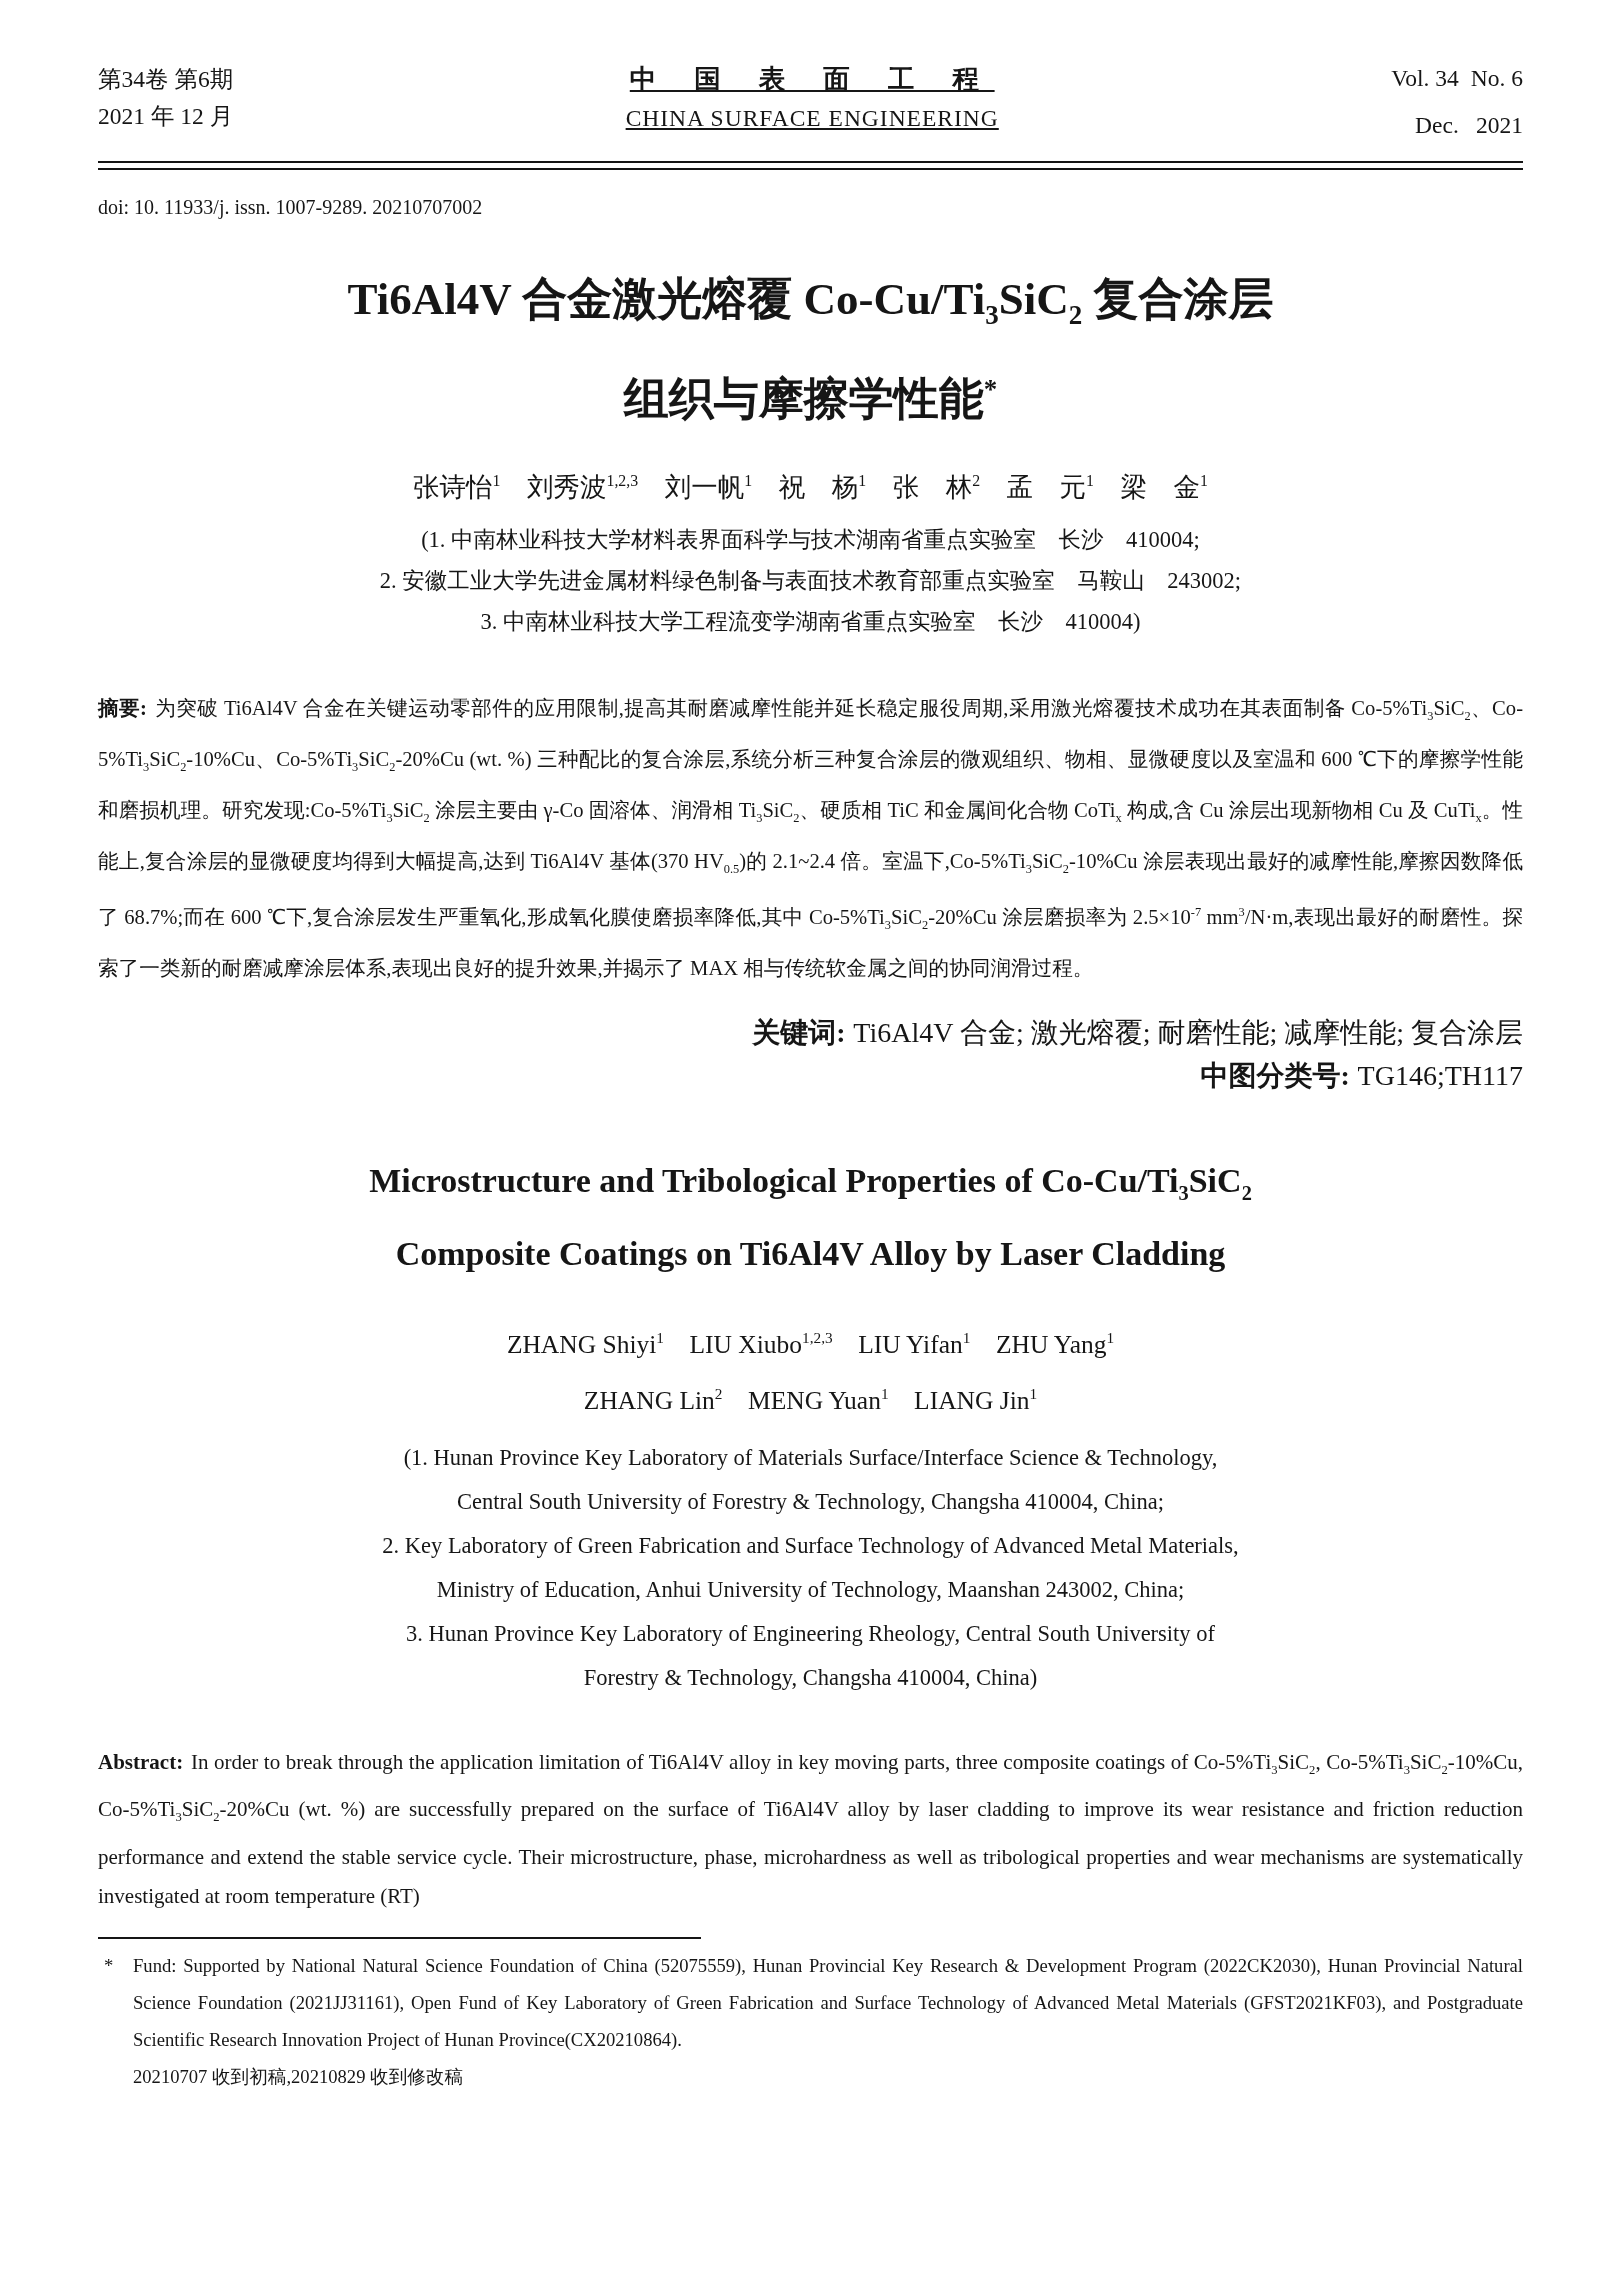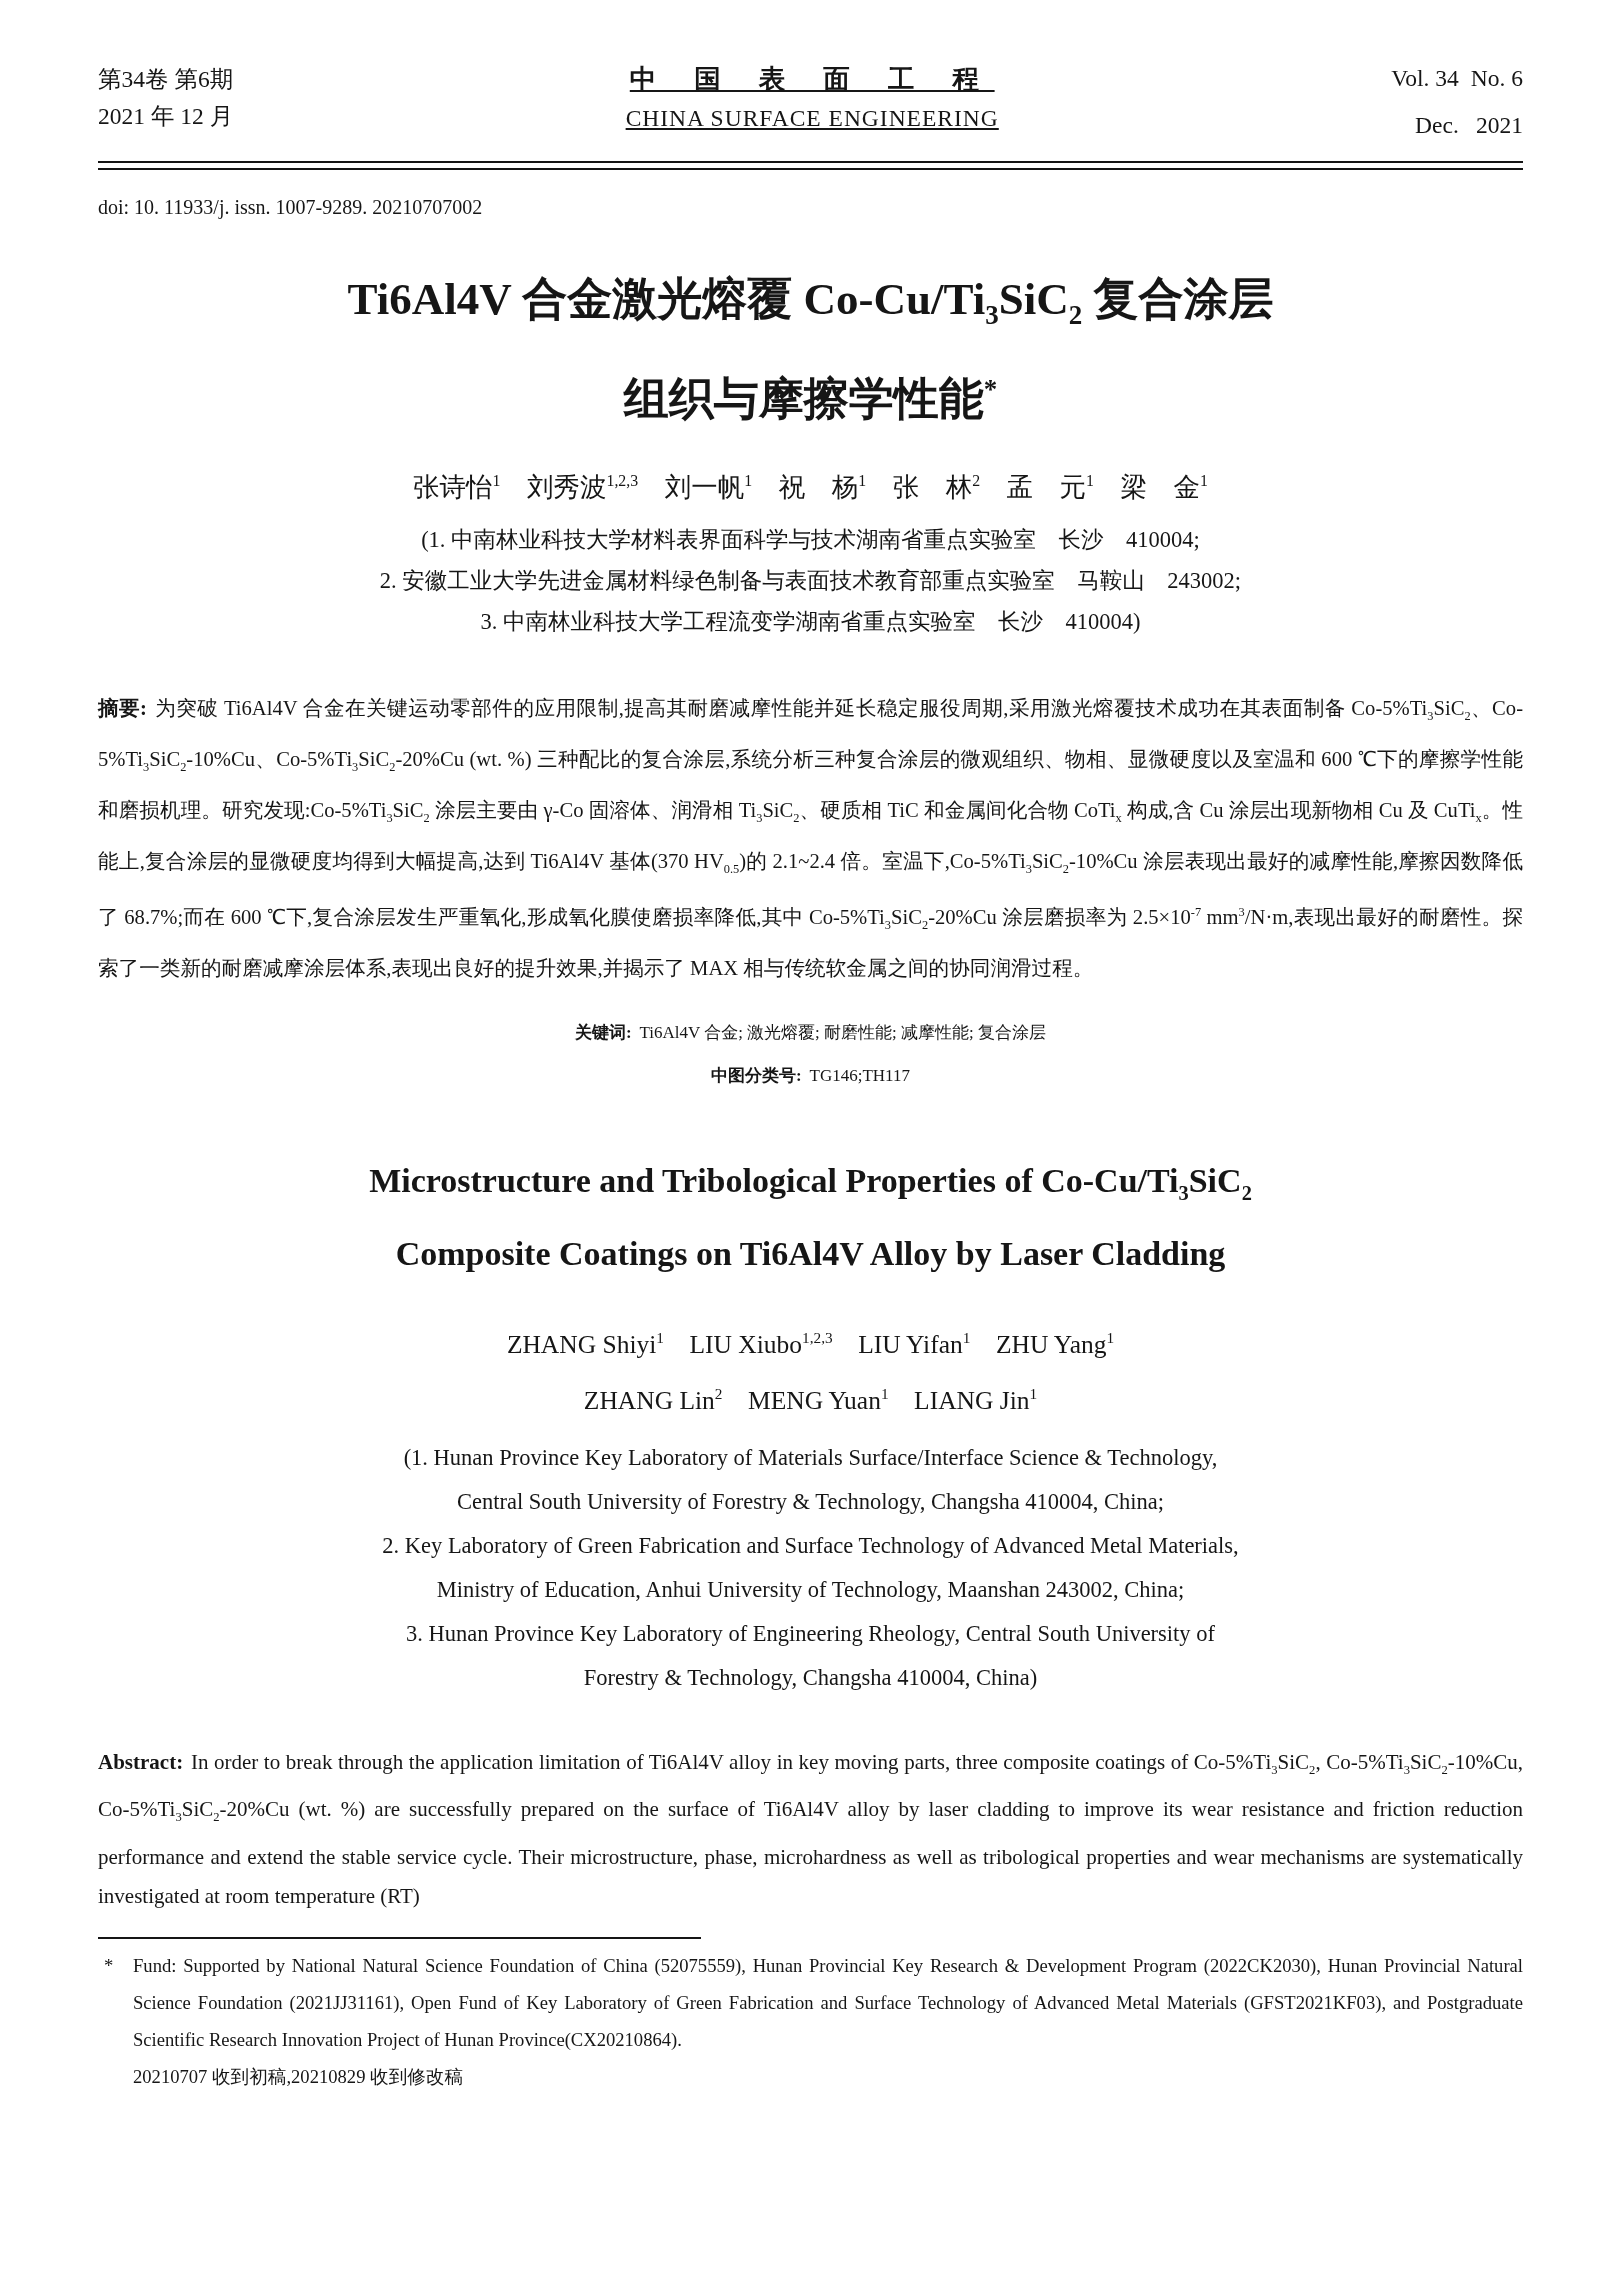--- a/index.html
+++ b/index.html
@@ -28,21 +28,21 @@
   .title-cn .t-line { display:block; }
   sub { font-size:60%; }
   sup { font-size:60%; }
 
   .authors-cn { margin-top:33px; text-align:center; font-size:26.5px; }
   .affil-cn { margin-top:13.7px; text-align:center; font-size:22.5px; line-height:41px; }
 
   
   .abstract-cn { margin-top:45px; font-size:20.6px; line-height:43px; text-align:justify; }
   .block-label { font-weight:bold; margin-right:7.8px; }
-  .kv-line { font-size:17px; line-height:43px; text-align:center; }
+  .kv-line { font-size:28px; line-height:43px; text-align:right; }
 
   
   .title-en { margin:53px 0 0 0; text-align:center; font-weight:bold; font-size:34px; line-height:61px; }
   .title-en .t-line { display:block; }
   .authors-en { margin-top:29px; text-align:center; font-size:25.5px; line-height:49px; }
   .authors-en div { display:block; }
   .affil-en { margin-top:11.8px; text-align:center; font-size:22.5px; line-height:44px; }
   .abstract-en { margin-top:43px; font-size:21px; line-height:39px; text-align:justify; }
 
   

